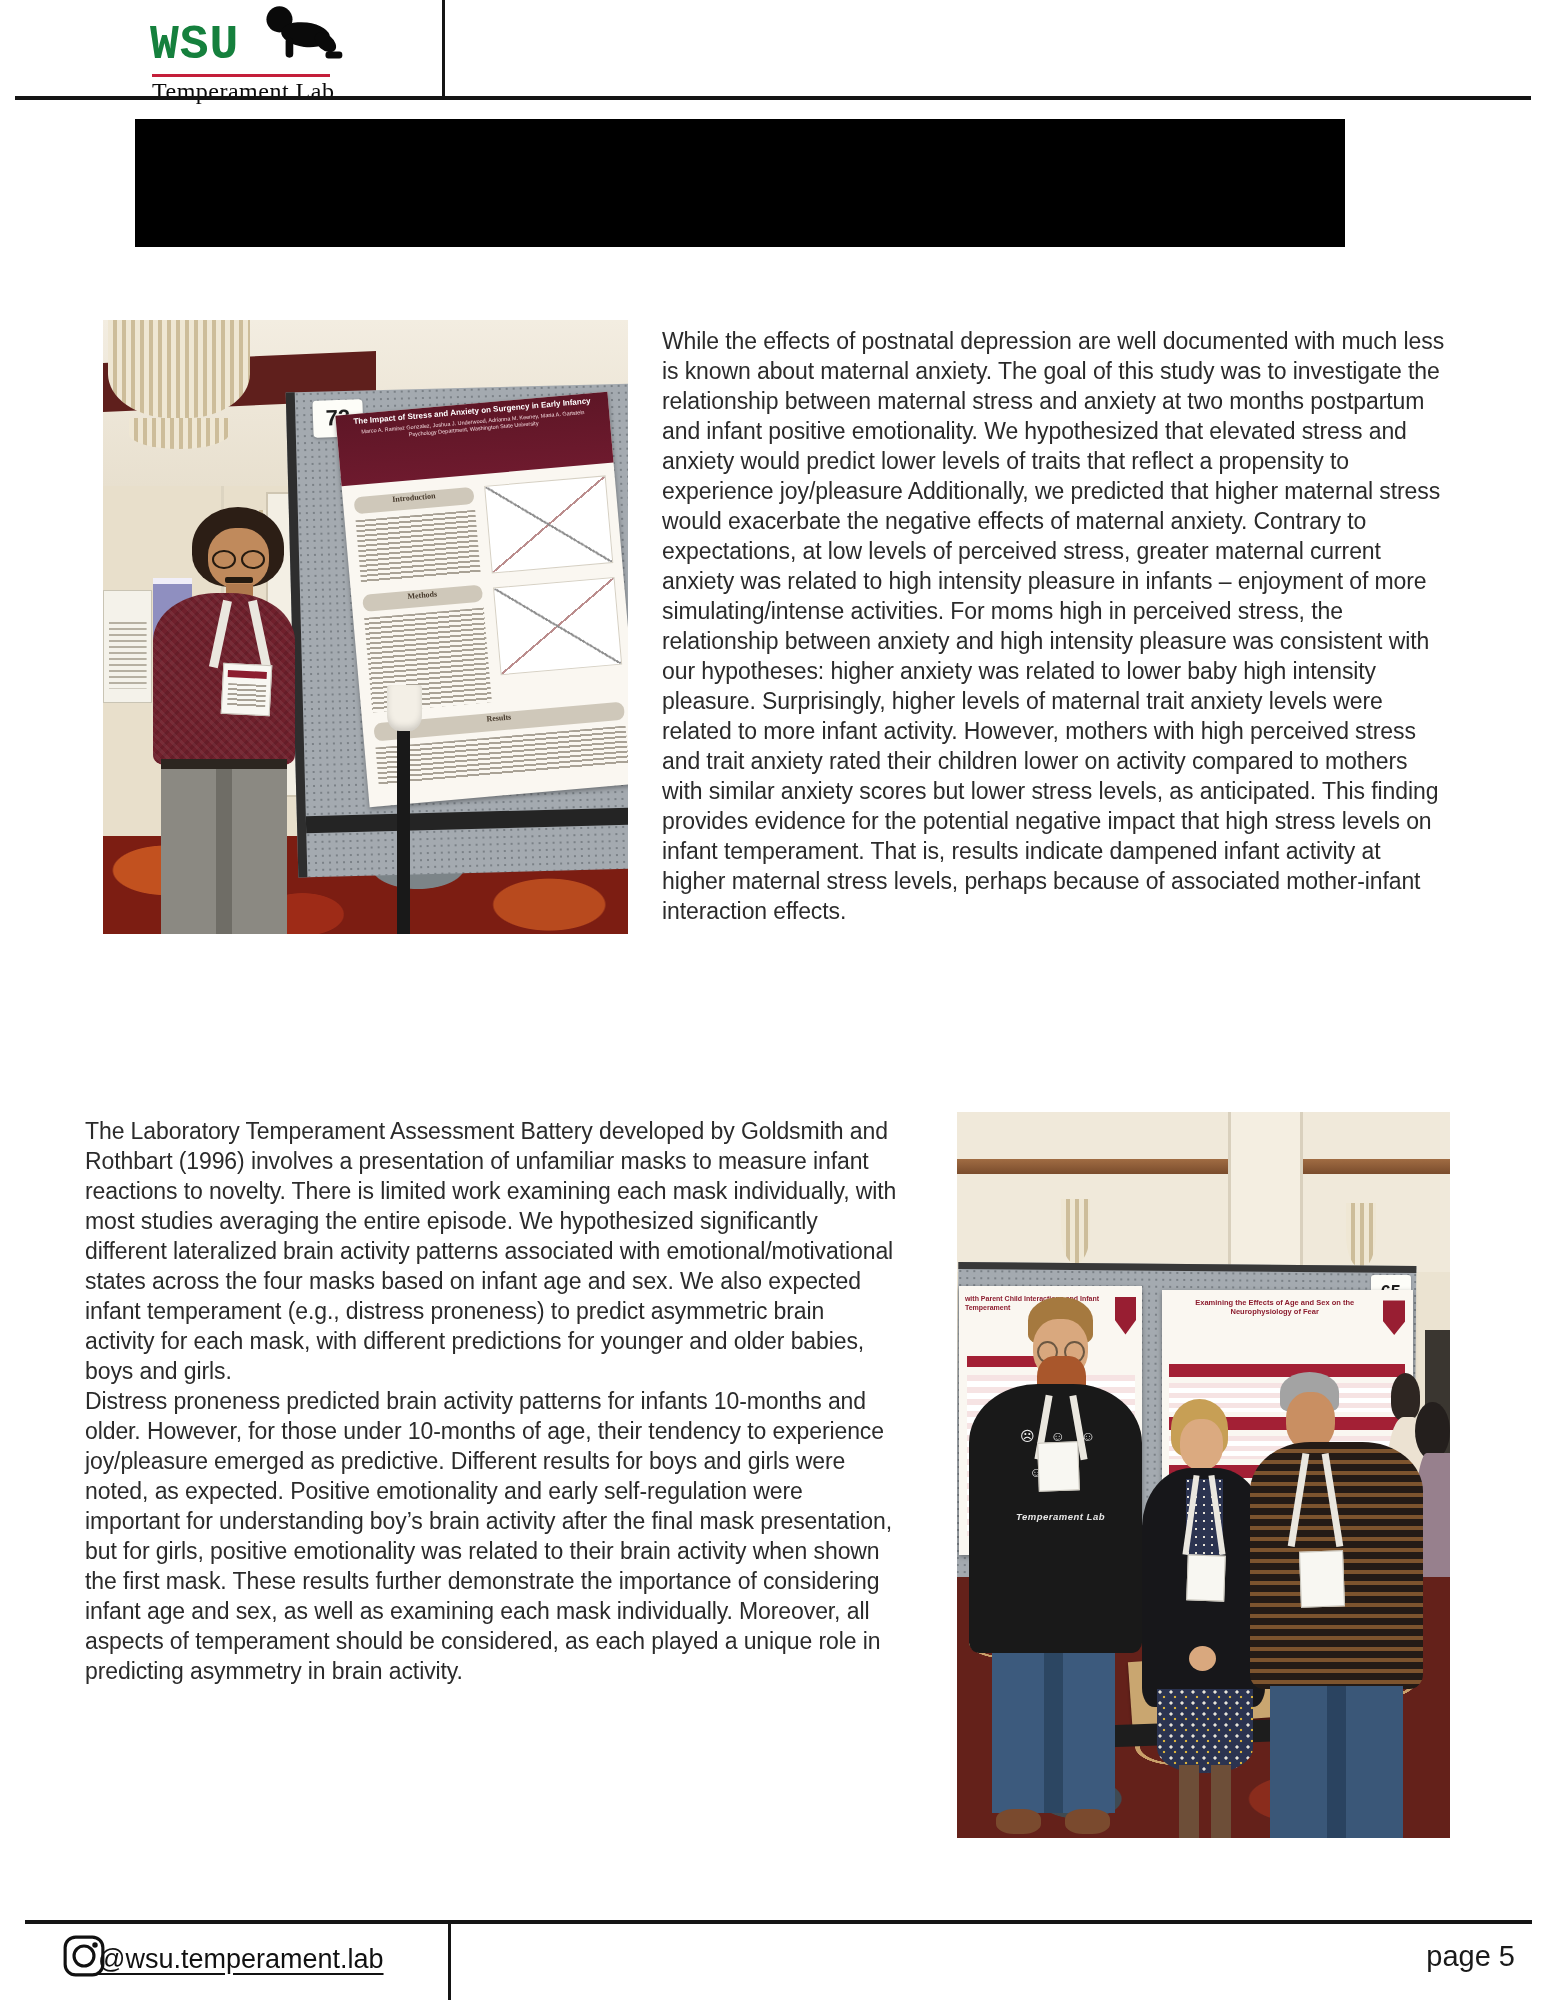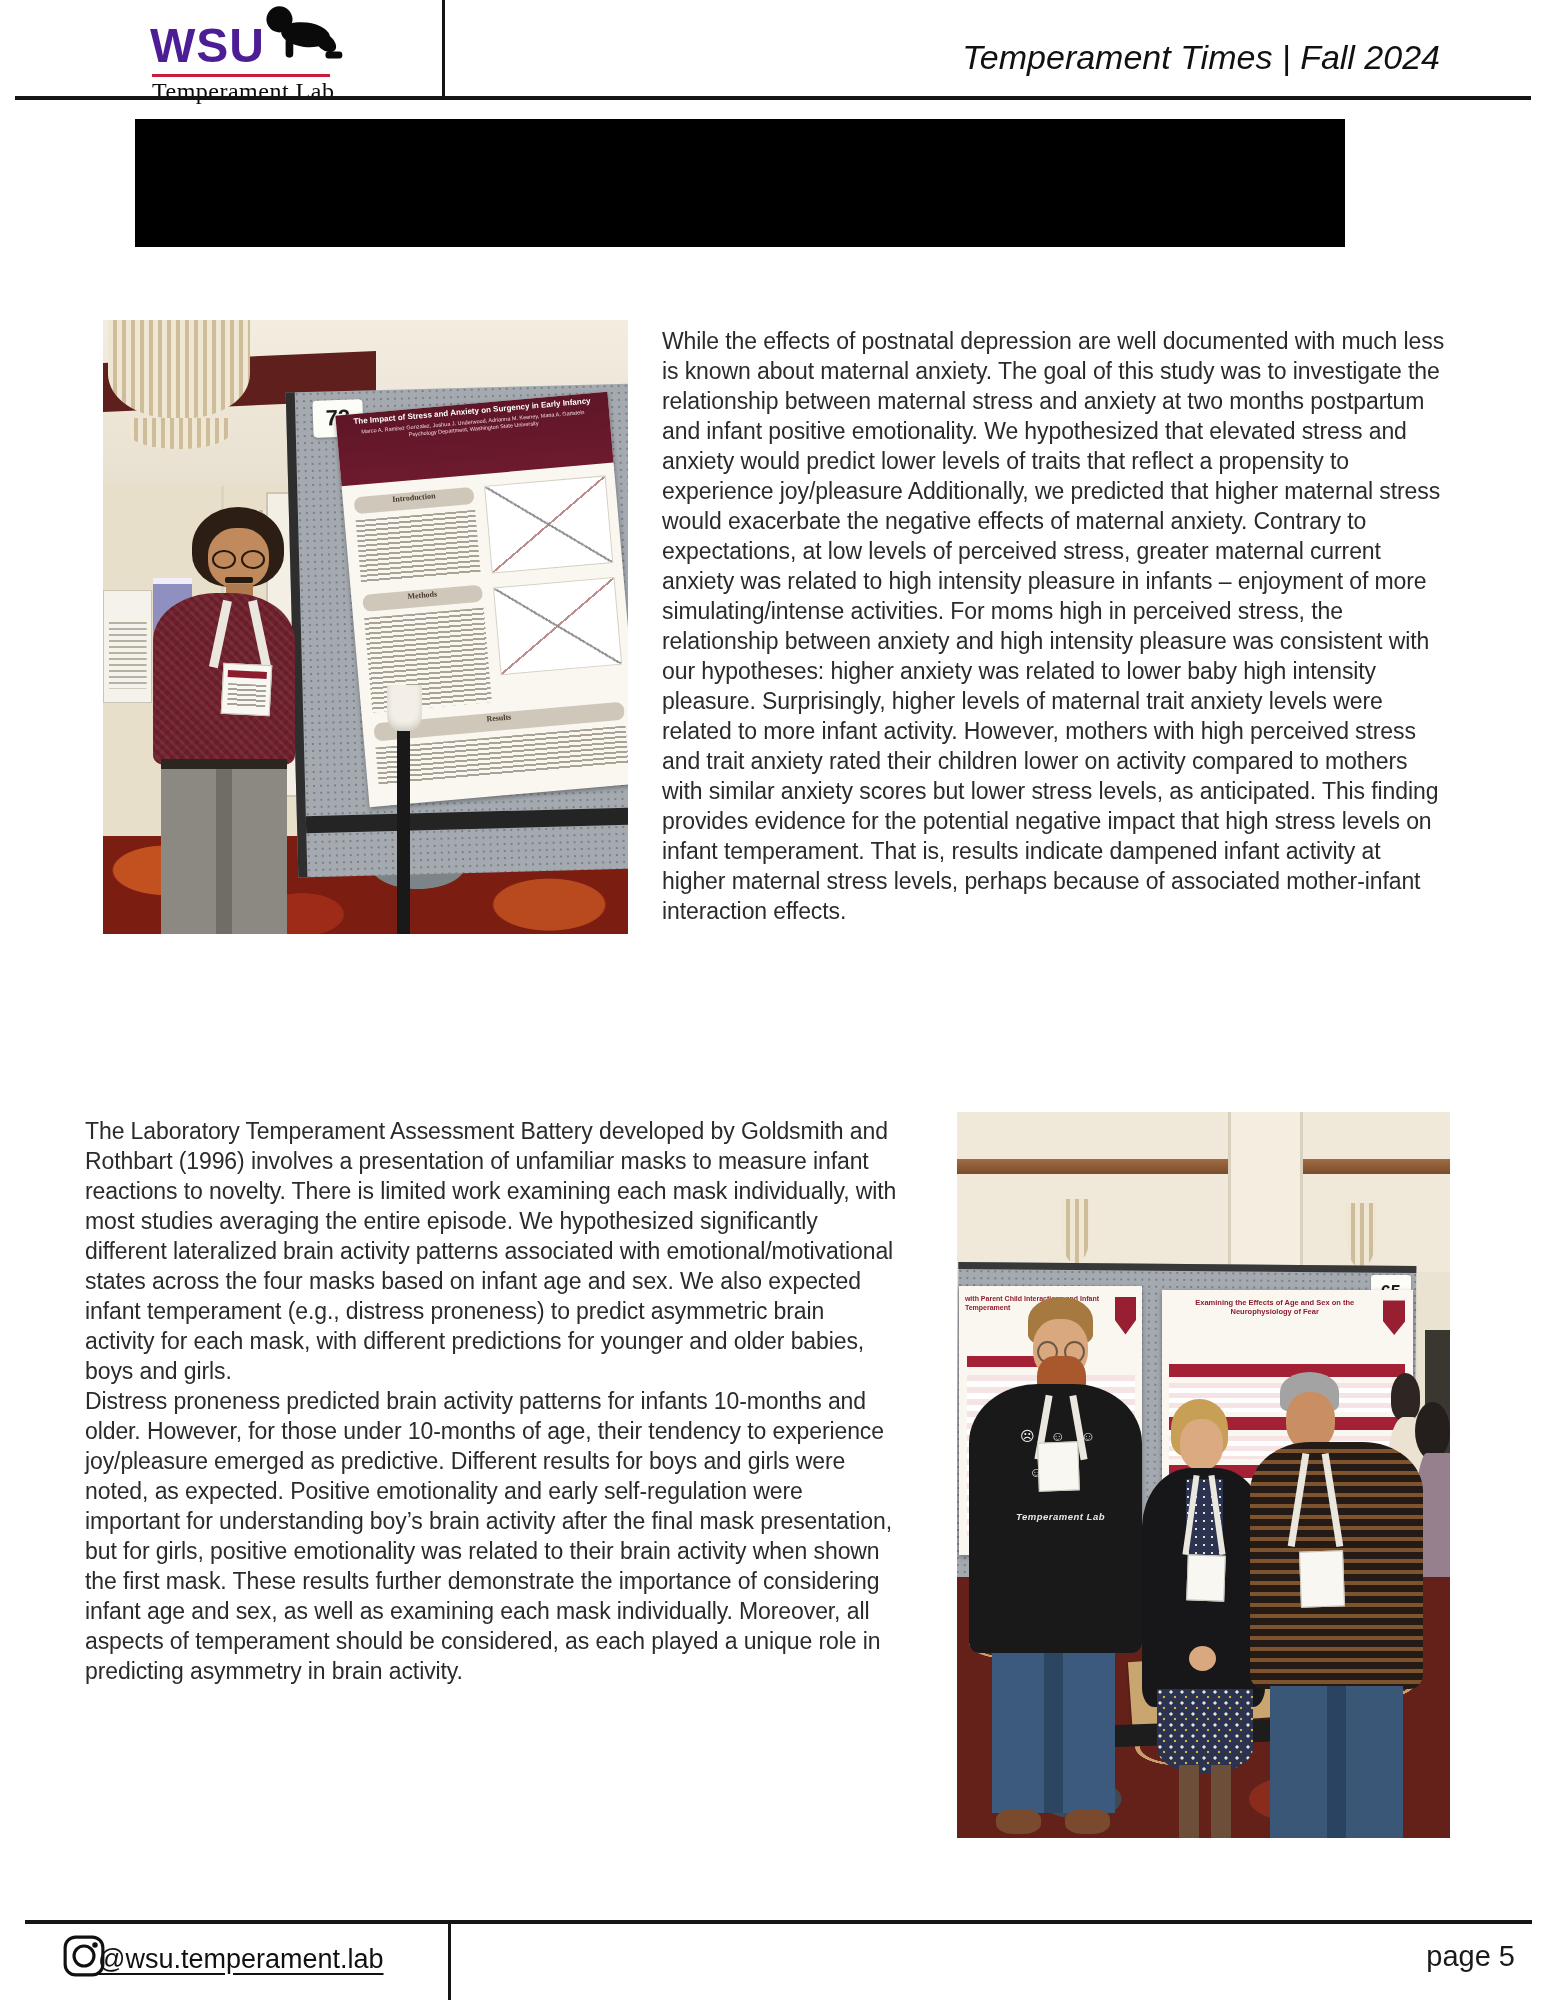--- a/index.html
+++ b/index.html
@@ -1,21 +1,21 @@
 <!DOCTYPE html>
 <html><head>
 <meta charset="utf-8">
 <style>
   html,body{margin:0;padding:0;background:#ffffff;}
   #page{position:relative;width:1545px;height:2000px;background:#ffffff;
         font-family:"Liberation Sans",sans-serif;color:#2b2b2b;overflow:hidden;}
   .a{position:absolute;}
   .rule{position:absolute;background:#151515;}
   
-  #logo-wsu{font-family:Liberation Sans, sans-serif;font-weight:700;font-size:48px;color:#4c1d95;letter-spacing:1px;}
+  #logo-wsu{font-family:Liberation Mono, monospace;font-weight:700;font-size:48px;color:#15803d;letter-spacing:1px;}
   #logo-lab{font-family:"Liberation Serif",serif;font-size:24px;color:#0a0a0a;letter-spacing:.5px;}
   #issue-title{font-style:italic;font-size:34px;color:#111;}
   
   #banner{position:absolute;left:135px;top:119px;width:1210px;height:128px;background:#000;
           display:flex;flex-direction:column;justify-content:center;align-items:center;}
   .banner-line{color:#fff;font-weight:300;font-size:39px;line-height:53px;letter-spacing:.5px;white-space:nowrap;}
   
   .h1{position:absolute;font-size:44px;color:#141414;letter-spacing:.5px;white-space:nowrap;}
   .body-col{position:absolute;font-size:23px;line-height:30px;color:#2b2b2b;letter-spacing:-.1px;}
   .body-col p{margin:0;}
@@ -53,21 +53,20 @@
           <ellipse cx="88" cy="52" rx="16" ry="10" transform="rotate(40 88 52)"></ellipse>
           <rect x="88" y="64" width="22" height="9" rx="4"></rect>
         </g>
       </svg>
       <div class="a" style="left:2px;top:56px;width:178px;height:3px;background:#c41e3a;"></div>
       <div id="logo-lab" class="a" style="left:2px;top:60px;white-space:nowrap;">Temperament Lab</div>
     </div>
   </div>
   <div class="rule" style="left:442px;top:0;width:3px;height:97px;"></div>
   <div class="rule" style="left:15px;top:96px;width:1516px;height:4px;"></div>
-  <div id="issue-title" class="a" style="right:105px;top:38px;white-space:nowrap;">Temperament Times | Fall 2024</div>
 
   <div id="banner">
   </div>
 
   <div class="body-col" style="left:662px;top:326px;width:788px;">
     <p>While the effects of postnatal depression are well documented with much less is known about maternal anxiety. The goal of this study was to investigate the relationship between maternal stress and anxiety at two months postpartum and infant positive emotionality. We hypothesized that elevated stress and anxiety would predict lower levels of traits that reflect a propensity to experience joy/pleasure Additionally, we predicted that higher maternal stress would exacerbate the negative effects of maternal anxiety. Contrary to expectations, at low levels of perceived stress, greater maternal current anxiety was related to high intensity pleasure in infants – enjoyment of more simulating/intense activities. For moms high in perceived stress, the relationship between anxiety and high intensity pleasure was consistent with our hypotheses: higher anxiety was related to lower baby high intensity pleasure. Surprisingly, higher levels of maternal trait anxiety levels were related to more infant activity. However, mothers with high perceived stress and trait anxiety rated their children lower on activity compared to mothers with similar anxiety scores but lower stress levels, as anticipated. This finding provides evidence for the potential negative impact that high stress levels on infant temperament. That is, results indicate dampened infant activity at higher maternal stress levels, perhaps because of associated mother-infant interaction effects.</p>
   </div>
 
   <div class="ph" style="left:103px;top:320px;width:525px;height:614px;">
     <div class="a" style="left:0;top:0;width:100%;height:27%;background:linear-gradient(#f3ede1,#e8e0cf);"></div>

